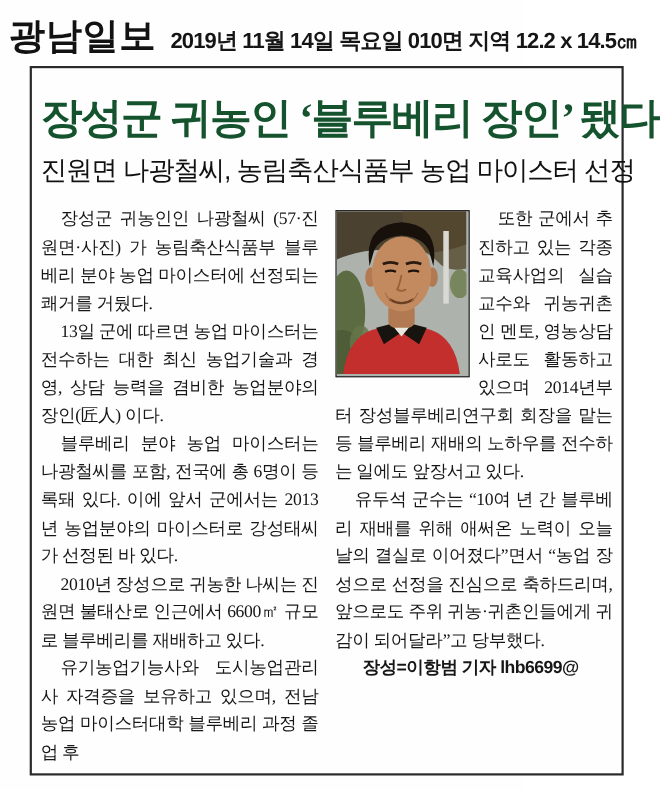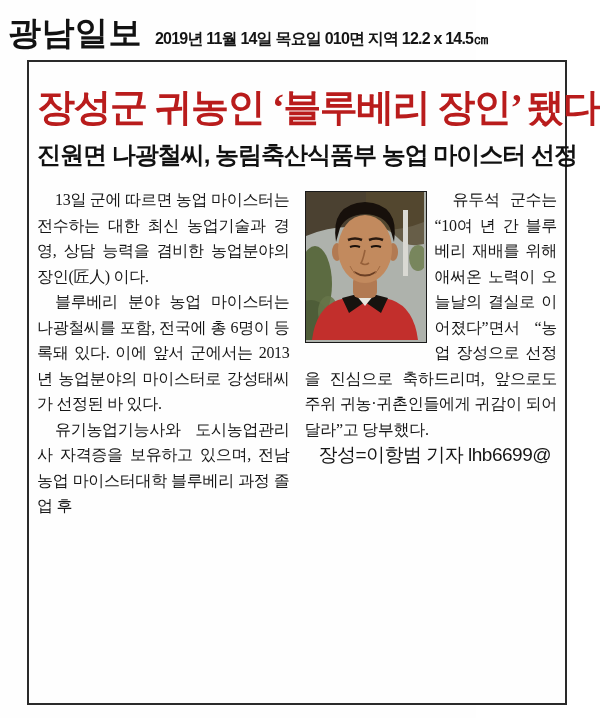--- a/index.html
+++ b/index.html
@@ -28,21 +28,21 @@
     font-family: "Liberation Sans", sans-serif;
     white-space: nowrap;
   }
   .masthead .logo {
     font-size: 33px;
     font-weight: 900;
     letter-spacing: 0.5px;
     color: #121212;
   }
   .masthead .dateline {
-    font-size: 16px;
+    font-size: 20px;
     font-weight: 700;
     letter-spacing: -0.8px;
     color: #151515;
   }
   
   .article-box {
     box-sizing: border-box;
     margin-left: 27px;
     width: 540px;
     height: 645px;
@@ -50,28 +50,28 @@
     padding: 12px 8px 10px 8px;
     background: #fefefe;
   }
   .headline {
     margin: 8px 0 6px 0;
     font-family: "Liberation Serif", serif;
     font-size: 38px;
     font-weight: 700;
     letter-spacing: -1.5px;
     text-align: center;
-    color: #b91c1c;
+    color: #14532d;
     white-space: nowrap;
   }
   .subheadline {
     margin: 6px 0 16px 0;
     font-family: "Liberation Sans", sans-serif;
     font-size: 24px;
-    font-weight: 700;
+    font-weight: 400;
     letter-spacing: -1px;
     text-align: center;
     color: #111;
     white-space: nowrap;
   }
   
   .body-cols {
     display: flex;
     gap: 15px;
     font-size: 16px;
@@ -91,24 +91,24 @@
     width: 120px;
     height: 150px;
     padding: 0;
     background: #aeb2ac;
     line-height: 0;
   }
   .photo-fig svg { display: block; }
   
   .byline {
     clear: right;
-    text-align: right;
+    text-align: center;
     font-family: "Liberation Sans", sans-serif;
-    font-size: 19px;
-    font-weight: 400;
+    font-size: 16px;
+    font-weight: 700;
     letter-spacing: -0.5px;
     padding-right: 6px;
   }
 </style>
 </head>
 <body>
 
 <div class="page">
 
   <header class="masthead">
@@ -117,22 +117,24 @@
   </header>
 
   <article class="article-box">
 
     <h1 class="headline">장성군 귀농인 ‘블루베리 장인’ 됐다</h1>
     <h2 class="subheadline">진원면 나광철씨, 농림축산식품부 농업 마이스터 선정</h2>
 
     <div class="body-cols">
 
       <div class="col">
+        <p class="indent">장성군 귀농인인 나광철씨 (57·진원면·사진) 가 농림축산식품부 블루베리 분야 농업 마이스터에 선정되는 쾌거를 거뒀다.</p>
         <p class="indent">13일 군에 따르면 농업 마이스터는 전수하는 대한 최신 농업기술과 경영, 상담 능력을 겸비한 농업분야의 장인(匠人) 이다.</p>
         <p class="indent">블루베리 분야 농업 마이스터는 나광철씨를 포함, 전국에 총 6명이 등록돼 있다. 이에 앞서 군에서는 2013년 농업분야의 마이스터로 강성태씨가 선정된 바 있다.</p>
+        <p class="indent">2010년 장성으로 귀농한 나씨는 진원면 불태산로 인근에서 6600㎡ 규모로 블루베리를 재배하고 있다.</p>
         <p class="indent">유기농업기능사와 도시농업관리사 자격증을 보유하고 있으며, 전남농업 마이스터대학 블루베리 과정 졸업 후</p>
       </div>
 
       <div class="col">
 
         <figure class="photo-fig">
           <svg width="118" height="148" viewBox="0 0 118 148" xmlns="http://www.w3.org/2000/svg">
 
             <rect x="0" y="0" width="118" height="148" fill="#aeb2ac"></rect>
 
@@ -166,19 +168,20 @@
             <path d="M44,55 Q49,53 54,55" stroke="#1c120b" stroke-width="2" fill="none"></path>
             <path d="M65,55 Q70,53 75,55" stroke="#1c120b" stroke-width="2" fill="none"></path>
 
             <path d="M59,58 Q57,68 55,71 Q59,74 63,71" stroke="#96603a" stroke-width="1.6" fill="none"></path>
 
             <path d="M48,80 Q59,87 70,80" stroke="#6b3f24" stroke-width="2" fill="none"></path>
             <path d="M44,74 Q46,79 50,82 M74,74 Q72,79 68,82" stroke="#a06a42" stroke-width="1" fill="none"></path>
           </svg>
         </figure>
 
+        <p class="indent">또한 군에서 추진하고 있는 각종 교육사업의 실습 교수와 귀농귀촌인 멘토, 영농상담사로도 활동하고 있으며 2014년부터 장성블루베리연구회 회장을 맡는 등 블루베리 재배의 노하우를 전수하는 일에도 앞장서고 있다.</p>
         <p class="indent">유두석 군수는 “10여 년 간 블루베리 재배를 위해 애써온 노력이 오늘날의 결실로 이어졌다”면서 “농업 장성으로 선정을 진심으로 축하드리며, 앞으로도 주위 귀농·귀촌인들에게 귀감이 되어달라”고 당부했다.</p>
         <p class="byline">장성=이항범 기자 lhb6699@</p>
       </div>
 
     </div>
   </article>
 </div>
 
 </body></html>

